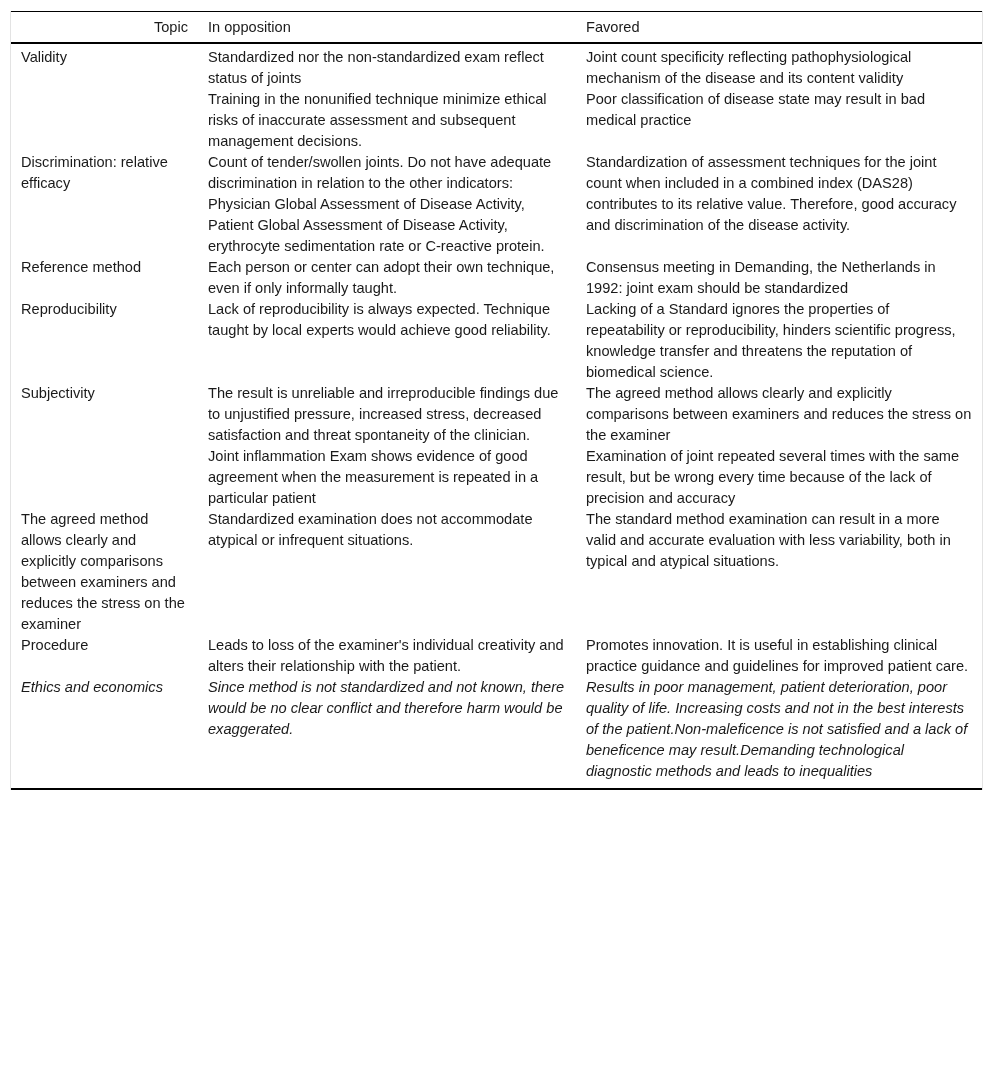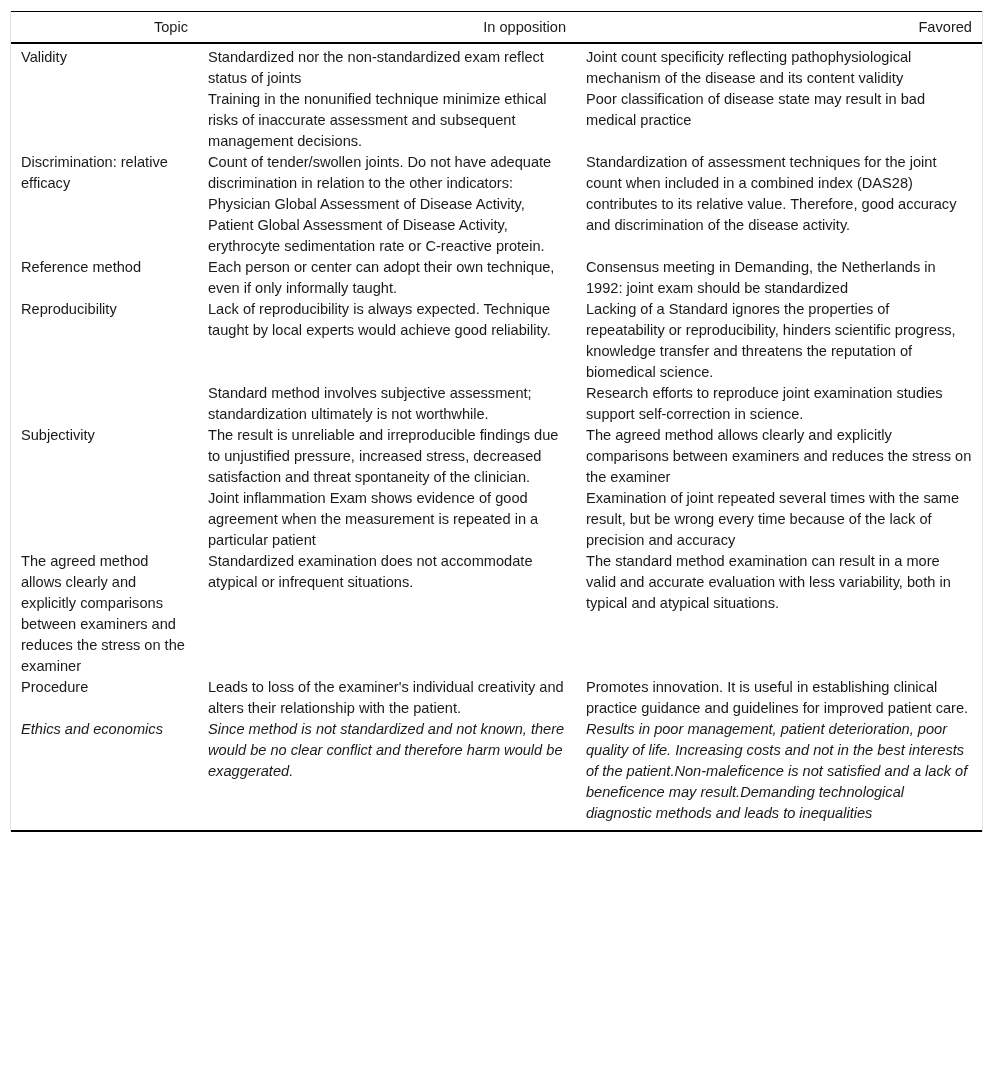--- a/index.html
+++ b/index.html
@@ -12,21 +12,21 @@
     border-left: 1px solid #e3e3e3; border-right: 1px solid #e3e3e3;
   }
   table { border-collapse: collapse; width: 100%; table-layout: fixed; }
   thead tr { border-top: 1px solid #000; border-bottom: 2px solid #000; }
   tbody { border-bottom: 2px solid #000; }
   th {
     font-weight: normal; height: 30px; padding: 0 10px; vertical-align: middle;
     line-height: 20px;
   }
   th.c-topic { text-align: right; }
-  th.c-opp, th.c-fav { text-align: right; }
+  th.c-opp, th.c-fav { text-align: left; }
   td { vertical-align: top; padding: 0 10px; line-height: 21px; }
   col.w-topic { width: 187px; }
   col.w-opp { width: 378px; }
   col.w-fav { width: 406px; }
   tbody tr.first-sub td { padding-top: 3px; }
   tbody tr.last-row td { padding-bottom: 6px; font-style: italic; }
 </style>
 </head>
 <body>
 
@@ -64,25 +64,20 @@
           <td>Reference method</td>
           <td>Each person or center can adopt their own technique, even if only informally taught.</td>
           <td>Consensus meeting in Demanding, the Netherlands in 1992: joint exam should be standardized</td>
         </tr>
         <tr>
           <td>Reproducibility</td>
           <td>Lack of reproducibility is always expected. Technique taught by local experts would achieve good reliability.</td>
           <td>Lacking of a Standard ignores the properties of repeatability or reproducibility, hinders scientific progress, knowledge transfer and threatens the reputation of biomedical science.</td>
         </tr>
         <tr>
-          <td></td>
-          <td>Standard method involves subjective assessment; standardization ultimately is not worthwhile.</td>
-          <td>Research efforts to reproduce joint examination studies support self-correction in science.</td>
-        </tr>
-        <tr>
           <td>Subjectivity</td>
           <td>The result is unreliable and irreproducible findings due to unjustified pressure, increased stress, decreased satisfaction and threat spontaneity of the clinician.</td>
           <td>The agreed method allows clearly and explicitly comparisons between examiners and reduces the stress on the examiner</td>
         </tr>
         <tr>
           <td></td>
           <td>Joint inflammation Exam shows evidence of good agreement when the measurement is repeated in a particular patient</td>
           <td>Examination of joint repeated several times with the same result, but be wrong every time because of the lack of precision and accuracy</td>
         </tr>
         <tr>

